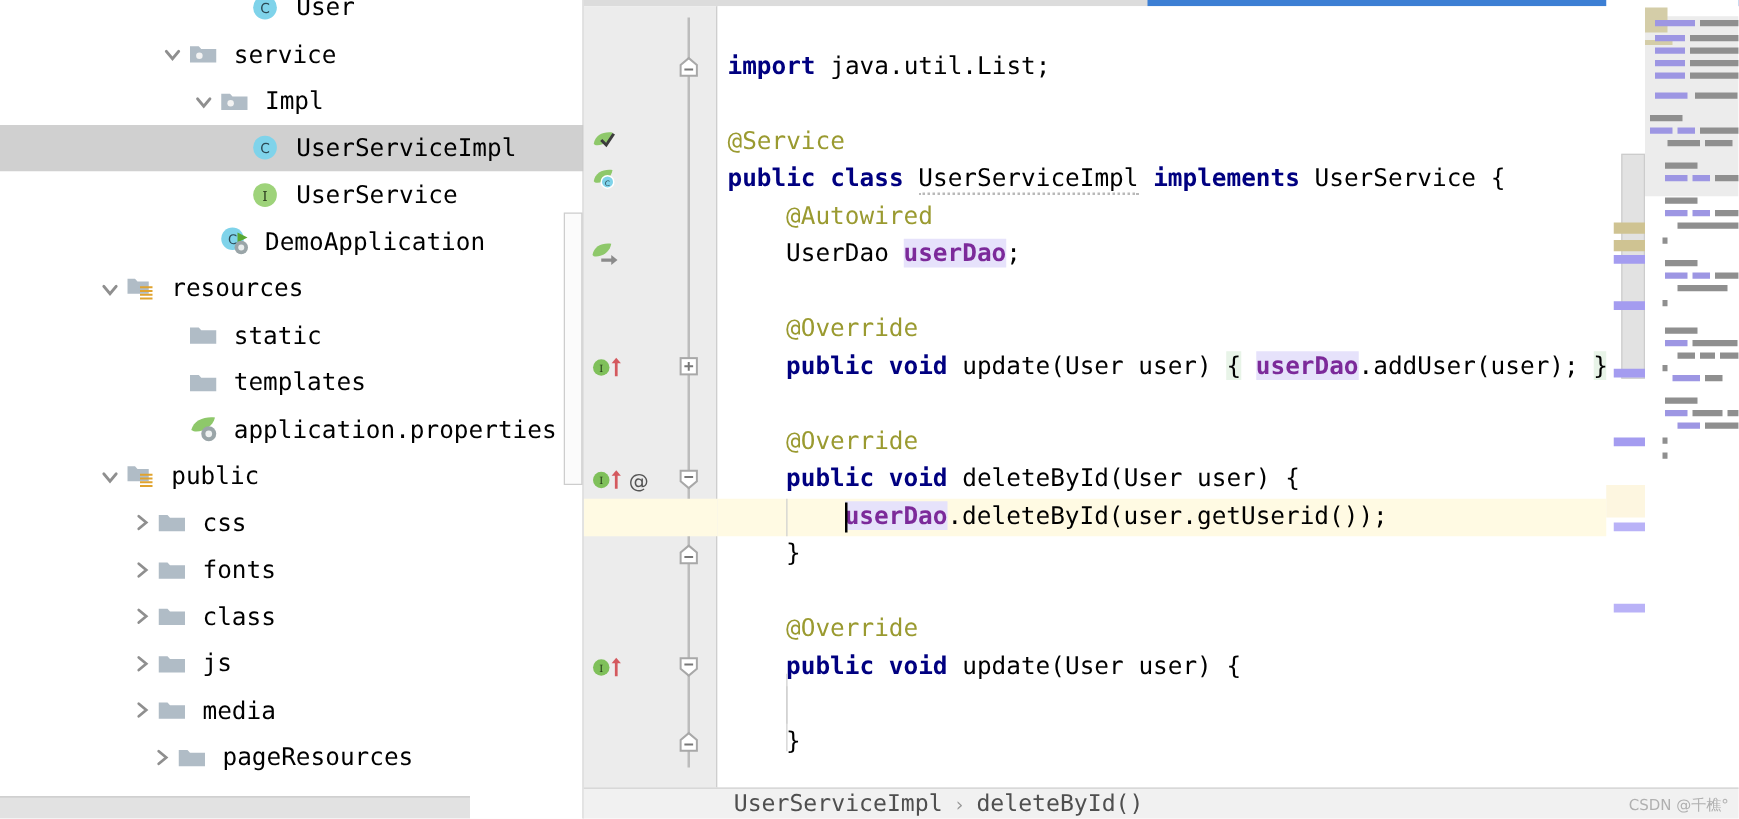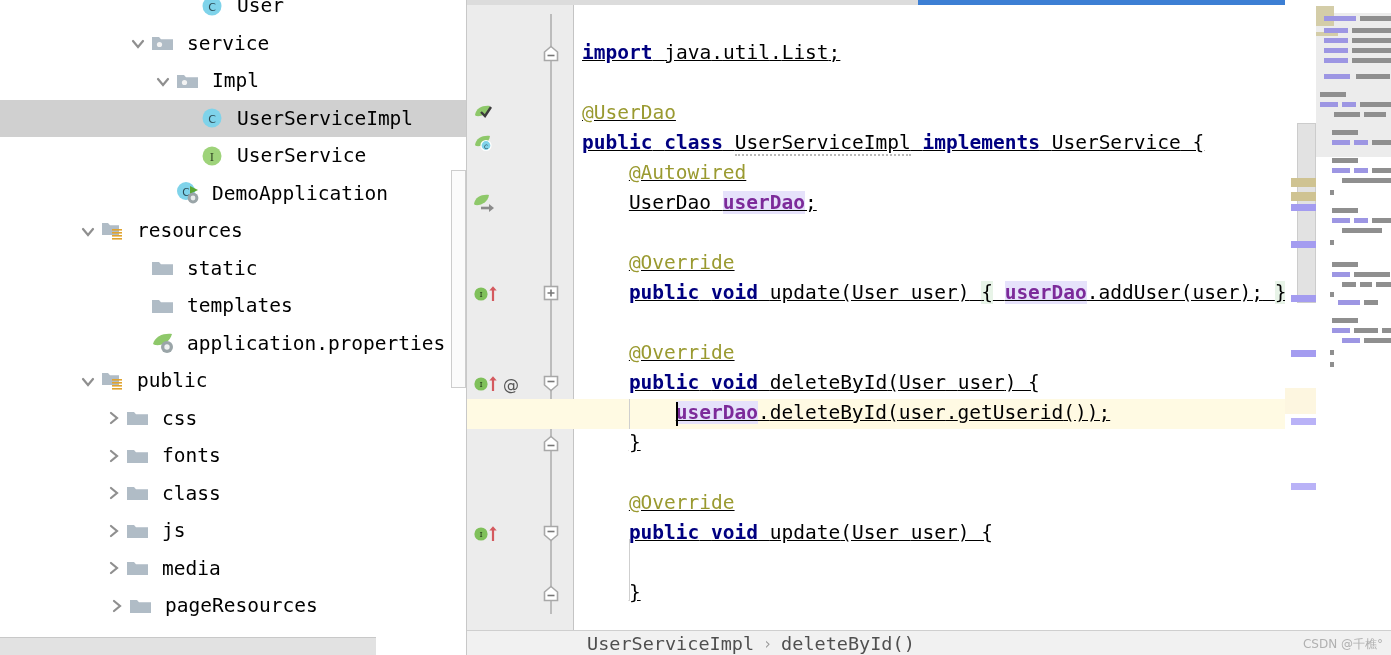--- a/index.html
+++ b/index.html
@@ -120,21 +120,20 @@
     width: 50px; height: 24px;
   }
   .code {
     position: absolute;
     left: 8px;
     font-family: "DejaVu Sans Mono", monospace;
     font-size: 19.5px;
     line-height: 30px;
     white-space: pre;
     color: #000000;
-    text-decoration: underline;
   }
   .kw  { color: #000080; font-weight: bold; }
   .ann { color: #9a9a30; }
   .fld { color: #7c2a9a; font-weight: bold; background: #e6e2fb; }
   .pln { color: #000000; }
   .brc-fold { background: #e8f4e8; }
   .warnsq {
     border-bottom: 2px dotted #b9b9b9;
     padding-bottom: 0px;
   }
@@ -431,21 +430,21 @@
               <path d="M6 3 L12 8 L6 13" stroke="#8f8f8f" stroke-width="2.2" fill="none" stroke-linecap="round"></path>
             </svg>
           </div>
           <div class="ficon">
             <svg width="24" height="20" viewBox="0 0 24 20">
               <path d="M1 4 L8 4 L10 6.2 L22 6.2 L22 17 L1 17 Z" fill="#b0bcc6"></path>
             </svg>
           </div>
           <span class="label">media</span>
         </div>
-        <div class="tree-row" style="position: absolute; left: 3px; width: 541px; top: 587px;">
+        <div class="tree-row" style="position: absolute; left: 16px; width: 541px; top: 587px;">
           <div style="flex: 0 0 100px;"></div>
           <div class="arrow">
             <svg width="16" height="16" viewBox="0 0 16 16">
               <path d="M6 3 L12 8 L6 13" stroke="#8f8f8f" stroke-width="2.2" fill="none" stroke-linecap="round"></path>
             </svg>
           </div>
           <div class="ficon">
             <svg width="24" height="20" viewBox="0 0 24 20">
               <path d="M1 4 L8 4 L10 6.2 L22 6.2 L22 17 L1 17 Z" fill="#b0bcc6"></path>
             </svg>
@@ -462,21 +461,21 @@
   <div class="editor">
     <div class="topbar">
       <div class="topbar-progress"></div>
     </div>
     <div class="gutter"></div>
     <div class="gutter-sep"></div>
     <div class="code-area" id="codeArea">
         <div class="code" style="top: 3px; left: 8px;"></div>
         <div class="code" style="top: 33px; left: 8px;"><span class="kw">import</span><span class="pln"> </span><span class="pln">java</span><span class="pln">.</span><span class="pln">util</span><span class="pln">.</span><span class="pln">List</span><span class="pln">;</span></div>
         <div class="code" style="top: 63px; left: 8px;"></div>
-        <div class="code" style="top: 93px; left: 8px;"><span class="ann">@UserDao</span></div>
+        <div class="code" style="top: 93px; left: 8px;"><span class="ann">@Service</span></div>
         <div class="code" style="top: 123px; left: 8px;"><span class="kw">public</span><span class="pln"> </span><span class="kw">class</span><span class="pln"> </span><span class="pln warnsq">UserServiceImpl</span><span class="pln"> </span><span class="kw">implements</span><span class="pln"> </span><span class="pln">UserService</span><span class="pln"> {</span></div>
         <div class="code" style="top: 153px; left: 54.88px;"><span class="ann">@Autowired</span></div>
         <div class="code" style="top: 183px; left: 54.88px;"><span class="pln">UserDao</span><span class="pln"> </span><span class="fld">userDao</span><span class="pln">;</span></div>
         <div class="code" style="top: 213px; left: 54.88px;"></div>
         <div class="code" style="top: 243px; left: 54.88px;"><span class="ann">@Override</span></div>
         <div class="code" style="top: 273px; left: 54.88px;"><span class="kw">public</span> <span class="kw">void</span> <span class="pln">update(User user)</span> <span class="brc-fold">{</span> <span class="fld">userDao</span><span class="pln">.addUser(user);</span> <span class="brc-fold">}</span></div>
         <div class="code" style="top: 303px; left: 54.88px;"></div>
         <div class="code" style="top: 333px; left: 54.88px;"><span class="ann">@Override</span></div>
         <div class="code" style="top: 363px; left: 54.88px;"><span class="kw">public</span><span class="pln"> </span><span class="kw">void</span><span class="pln"> </span><span class="pln">deleteById</span><span class="pln">(</span><span class="pln">User</span><span class="pln"> </span><span class="pln">user</span><span class="pln">) {</span></div>
         <div class="crow caret-line" style="top: 394px; width: 817px;"></div>

